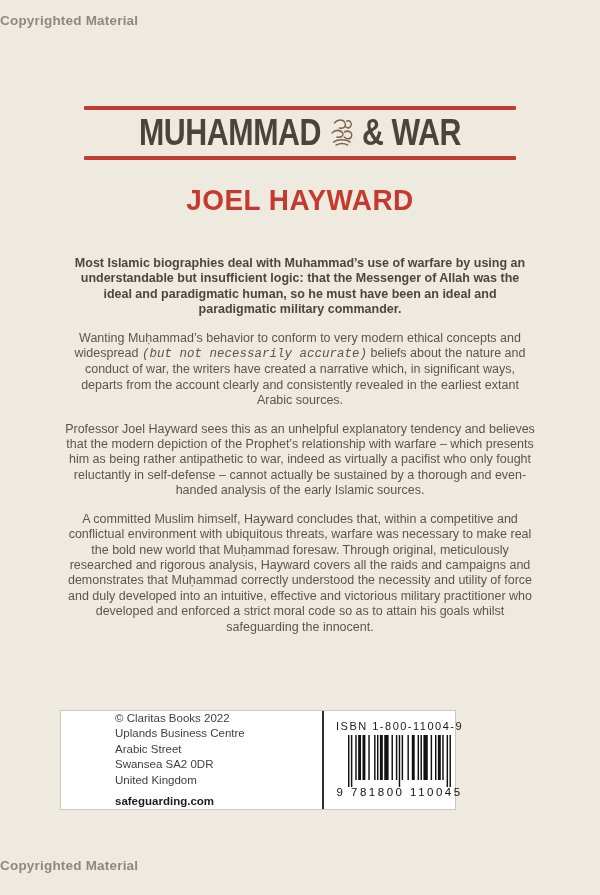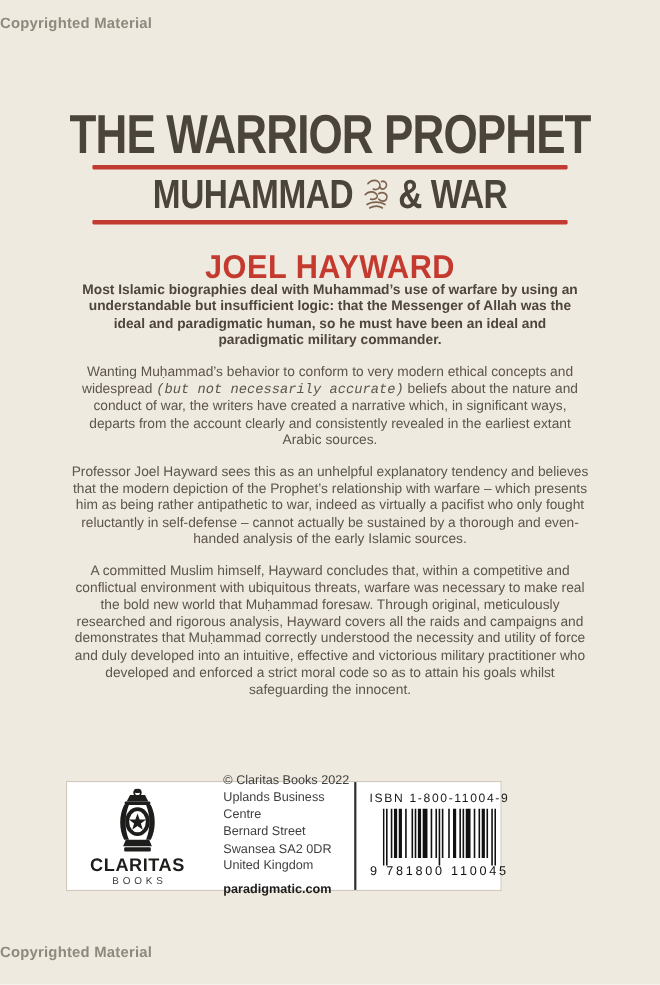--- a/index.html
+++ b/index.html
@@ -120,23 +120,20 @@
   }
 </style>
 </head>
 <body>
 
 <div class="page">
 
   <div class="copyright-banner top">Copyrighted Material</div>
 
   <div class="masthead">
-    <div>
-      <span class="book-title">THE WARRIOR PROPHET</span>
-    </div>
     <div class="red-rule"></div>
     <div class="subtitle-row">
       <span class="subtitle-text">MUHAMMAD</span>
       <svg class="pbuh" viewBox="0 0 34 32" fill="none" stroke="#7d6450" stroke-width="1.6" stroke-linecap="round">
         <path d="M8 6 C12 2 19 2 21 6 C23 10 18 12 14 11"></path>
         <path d="M23 4 C27 3 30 6 28 9 C26 12 22 11 21 9"></path>
         <path d="M5 16 C9 12 16 13 18 16 C20 19 15 21 11 20"></path>
         <path d="M20 15 C25 13 30 15 29 19 C28 23 22 22 20 20"></path>
         <path d="M7 25 C12 22 22 22 27 25"></path>
         <path d="M10 28 C15 26 20 26 24 28"></path>
@@ -149,48 +146,29 @@
 
   <div class="blurb" id="blurb">
       <p class="lead"><span>Most Islamic biographies deal with Muhammad’s use of warfare by using an understandable but insufficient logic: that the Messenger of Allah was the ideal and paradigmatic human, so he must have been an ideal and paradigmatic military commander.</span></p>
       <p><span>Wanting Muḥammad’s behavior to conform to very modern ethical concepts and widespread </span><span class="it">(but not necessarily accurate)</span><span> beliefs about the nature and conduct of war, the writers have created a narrative which, in significant ways, departs from the account clearly and consistently revealed in the earliest extant Arabic sources.</span></p>
       <p><span>Professor Joel Hayward sees this as an unhelpful explanatory tendency and believes that the modern depiction of the Prophet’s relationship with warfare – which presents him as being rather antipathetic to war, indeed as virtually a pacifist who only fought reluctantly in self-defense – cannot actually be sustained by a thorough and even-handed analysis of the early Islamic sources.</span></p>
       <p><span>A committed Muslim himself, Hayward concludes that, within a competitive and conflictual environment with ubiquitous threats, warfare was necessary to make real the bold new world that Muḥammad foresaw. Through original, meticulously researched and rigorous analysis, Hayward covers all the raids and campaigns and demonstrates that Muḥammad correctly understood the necessity and utility of force and duly developed into an intuitive, effective and victorious military practitioner who developed and enforced a strict moral code so as to attain his goals whilst safeguarding the innocent.</span></p>
     </div>
 
   <div class="publisher-box">
     <div class="pub-left">
-      <div class="logo-col">
-        <svg width="52" height="60" viewBox="0 0 52 62">
-          <g fill="#1d1d1b">
-            <rect x="23.5" y="0.5" width="5" height="3.5" rx="1"></rect>
-            <circle cx="26" cy="3.5" r="3.2" fill="none" stroke="#1d1d1b" stroke-width="1.6"></circle>
-            <path d="M19 6 h14 l3.2 6 h-20.4 z"></path>
-            <rect x="14" y="12" width="24" height="3.4" rx="1"></rect>
-            <path d="M13.5 15 C8.5 25 8.5 38 13.5 48 L18 48 C13.8 38 13.8 25 18 15 Z"></path>
-            <path d="M38.5 15 C43.5 25 43.5 38 38.5 48 L34 48 C38.2 38 38.2 25 34 15 Z"></path>
-            <ellipse cx="26" cy="31" rx="11.5" ry="13.5"></ellipse>
-            <path d="M15 48 h22 l2.5 6 h-27 z"></path>
-            <rect x="13.5" y="55" width="25" height="4" rx="1.2"></rect>
-          </g>
-          <ellipse cx="26" cy="31" rx="7.8" ry="10" fill="#ffffff"></ellipse>
-          <path fill="#1d1d1b" d="M26 23.2 L28 29 L34 29 L29.2 32.6 L31 38.6 L26 35 L21 38.6 L22.8 32.6 L18 29 L24 29 Z"></path>
-        </svg>
-        <div class="logo-word">CLARITAS</div>
-        <div class="logo-sub">BOOKS</div>
-      </div>
       <div class="address-col">
         <div>© Claritas Books 2022</div>
         <div id="address-lines">
             <div>Uplands Business Centre</div>
-            <div>Bernard Street</div>
+            <div>Arabic Street</div>
             <div>Swansea SA2 0DR</div>
             <div>United Kingdom</div>
           </div>
-        <div class="website">paradigmatic.com</div>
+        <div class="website">safeguarding.com</div>
       </div>
     </div>
     <div class="pub-divider"></div>
     <div class="barcode-cell">
       <div class="isbn-label">ISBN 1-800-11004-9</div>
       <svg class="barcode-bars" id="barcode-bars" width="103" height="52">
           <rect x="0" y="0" width="1.45" height="52" fill="#111"></rect>
           <rect x="2.9" y="0" width="1.45" height="52" fill="#111"></rect>
           <rect x="7.25" y="0" width="1.45" height="45" fill="#111"></rect>
           <rect x="10.149999999999999" y="0" width="2.9" height="45" fill="#111"></rect>

